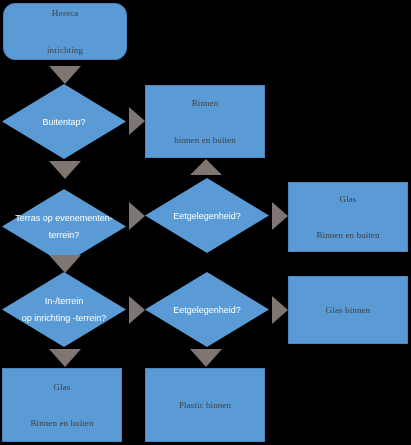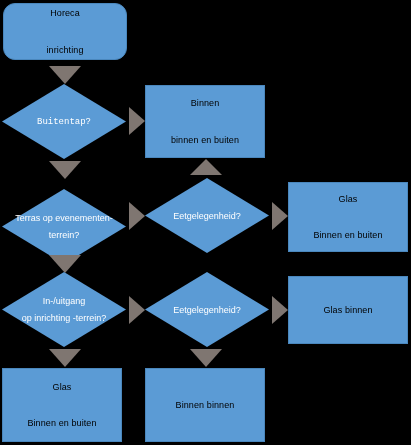--- a/index.html
+++ b/index.html
@@ -16,27 +16,28 @@
     width: 411px;
     height: 445px;
     background: #000000;
     overflow: hidden;
   }
 
   
   .node {
     position: absolute;
     box-sizing: border-box;
-    color: #000000;
+    color: #404040;
     text-align: center;
     display: flex;
     flex-direction: column;
     align-items: center;
     justify-content: center;
     line-height: 1.15;
+    font-family: Liberation Serif, serif;
   }
 
   .box {
     background: #5B9BD5;
     border: 1px solid #4A87BD;
   }
   .box.rounded {
     border-radius: 12px;
   }
 
@@ -96,21 +97,21 @@
 
 <div id="canvas">
 
   <div class="node box rounded" style="left:3px; top:3px; width:124px; height:57px;">
     <span class="line">Horeca</span>
     <span class="line">inrichting</span>
   </div>
 
   <div class="arrow down" style="left:49px; top:66px; width:32px; height:18px;"></div>
 
-  <div class="diamond" style="left:2px; top:84px; width:124px; height:75px;font-family:Liberation Mono, monospace;">
+  <div class="diamond" style="left:2px; top:84px; width:124px; height:75px;">
     <div class="shape"></div>
     <div class="dlabel">
       <span class="line">Buitentap?</span>
     </div>
   </div>
 
   <div class="arrow right" style="left:129px; top:107px; width:16px; height:28px;"></div>
 
   <div class="node box" style="left:145px; top:85px; width:120px; height:73px;">
     <span class="line">Binnen</span>
@@ -143,21 +144,21 @@
   <div class="node box" style="left:288px; top:182px; width:120px; height:70px;">
     <span class="line">Glas</span>
     <span class="line">Binnen en buiten</span>
   </div>
 
   <div class="arrow down" style="left:49px; top:255px; width:32px; height:18px;"></div>
 
   <div class="diamond" style="left:2px; top:272px; width:124px; height:75px;">
     <div class="shape"></div>
     <div class="dlabel">
-      <span class="line">In-/uitgang</span>
+      <span class="line">In-/terrein</span>
       <span class="line">op inrichting -terrein?</span>
     </div>
   </div>
 
   <div class="arrow right" style="left:129px; top:296px; width:16px; height:28px;"></div>
 
   <div class="diamond" style="left:145px; top:272px; width:124px; height:75px;">
     <div class="shape"></div>
     <div class="dlabel">
       <span class="line">Eetgelegenheid?</span>
@@ -173,16 +174,16 @@
   <div class="arrow down" style="left:49px; top:349px; width:32px; height:18px;"></div>
 
   <div class="arrow down" style="left:190px; top:349px; width:32px; height:18px;"></div>
 
   <div class="node box" style="left:2px; top:368px; width:120px; height:74px;">
     <span class="line">Glas</span>
     <span class="line">Binnen en buiten</span>
   </div>
 
   <div class="node box" style="left:145px; top:368px; width:120px; height:74px;">
-    <span class="line">Binnen binnen</span>
+    <span class="line">Plastic binnen</span>
   </div>
 
 </div>
 
 </body></html>

